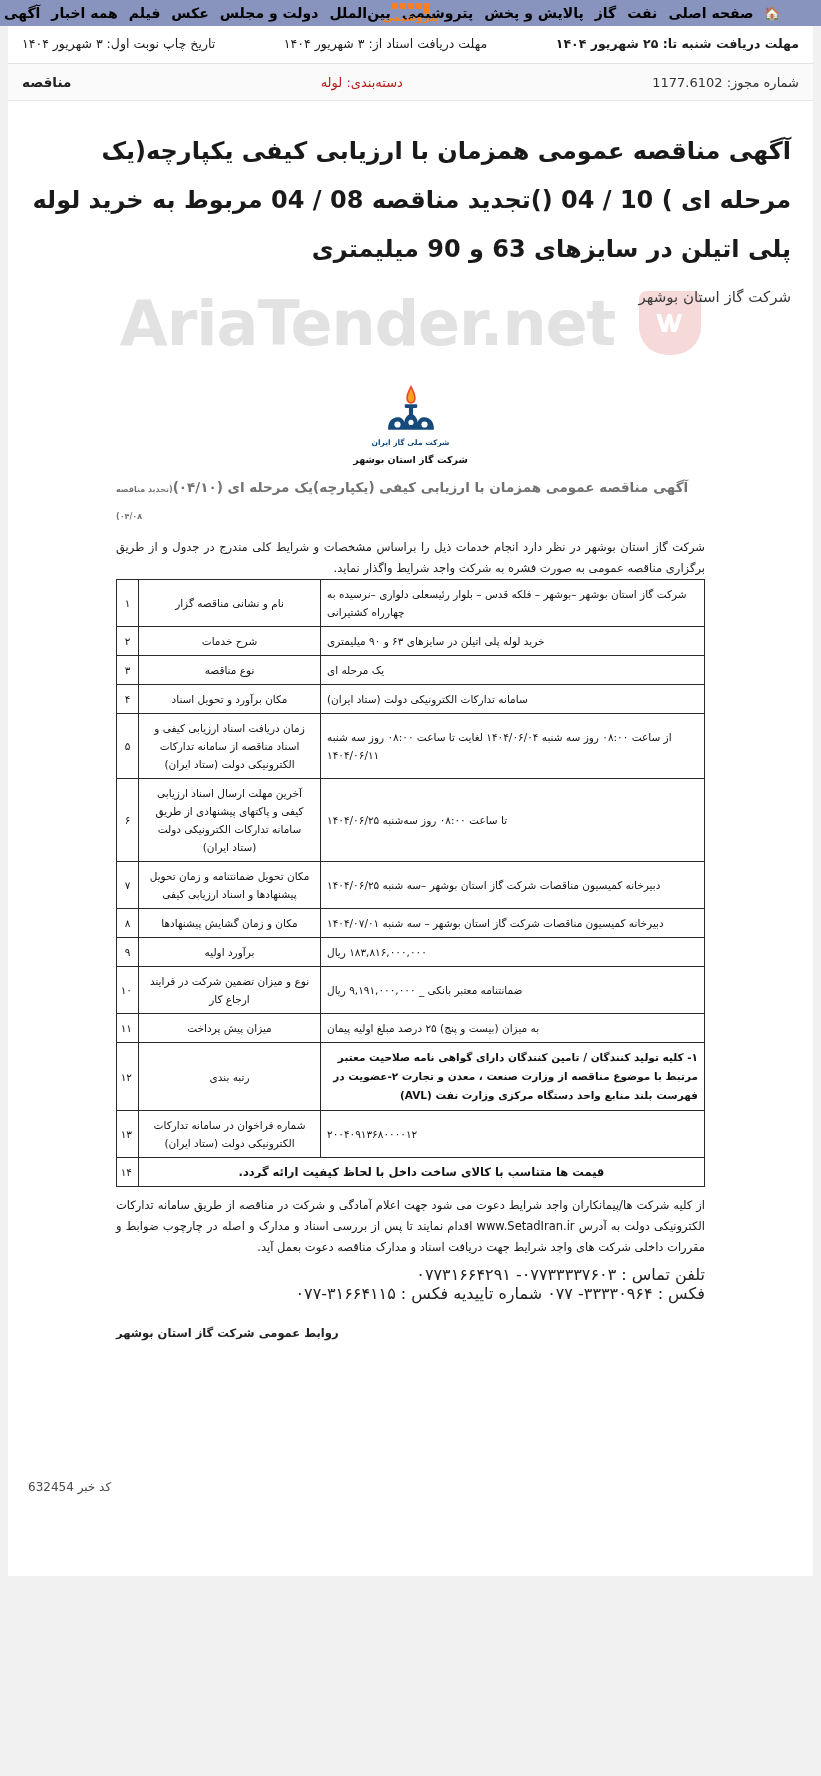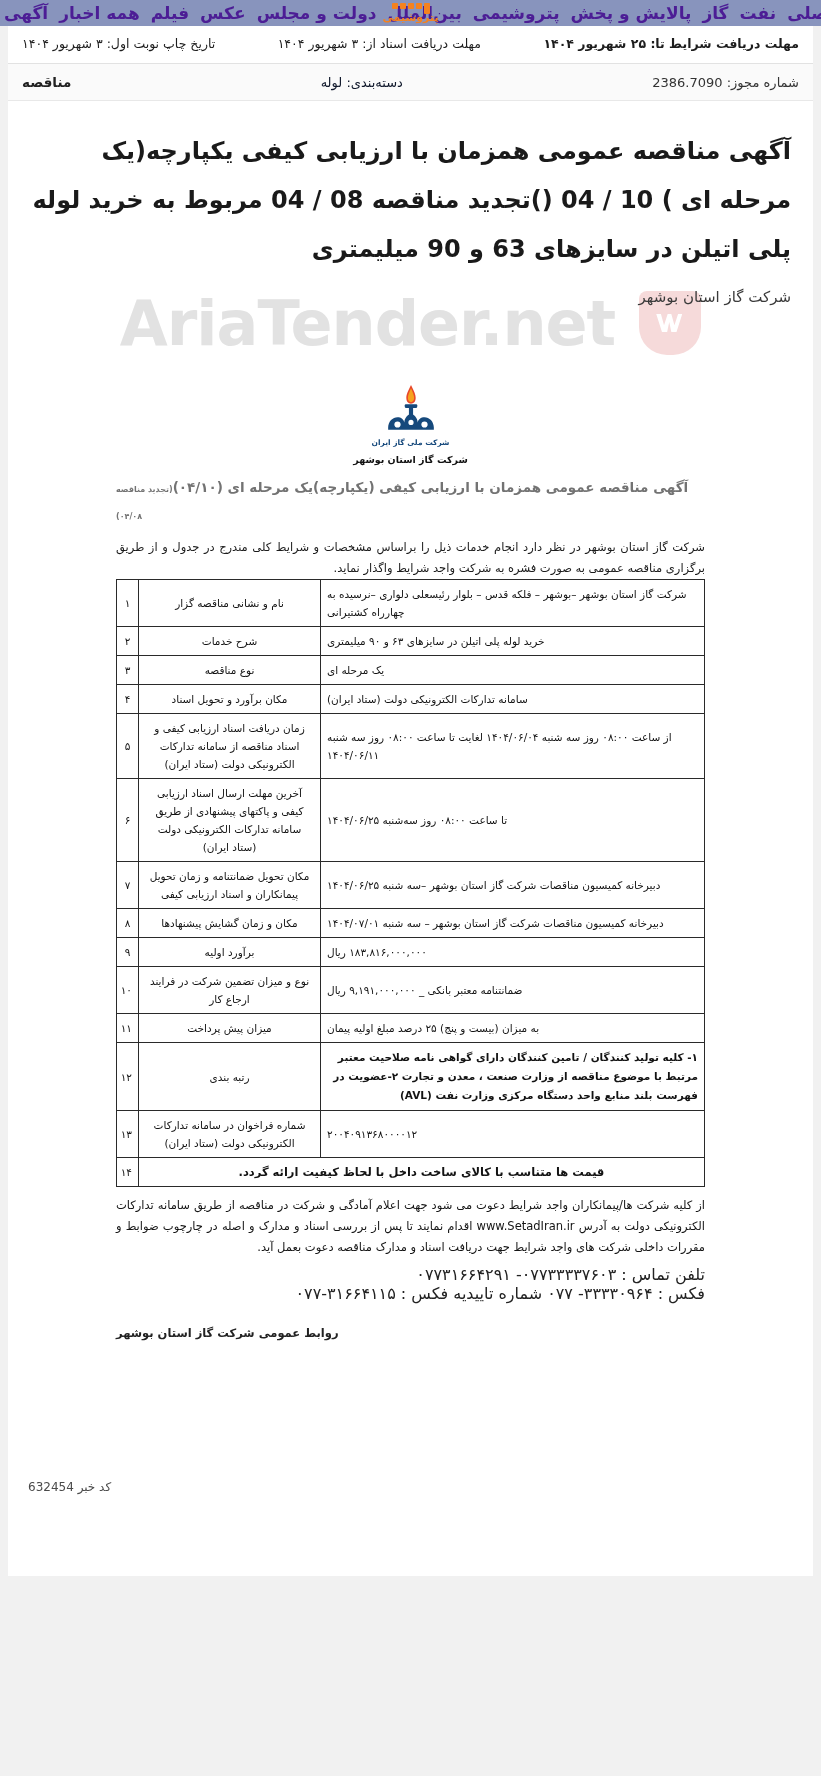--- a/index.html
+++ b/index.html
@@ -19,22 +19,22 @@
     background: #8894bd;
     display: flex;
     align-items: center;
     justify-content: flex-end;
     gap: 11px;
     padding: 0 7px 0 4px;
     overflow: hidden;
     position: relative;
   }
   .topnav a {
-    color: #4c1d95;
-    font-size: 17px;
+    color: #000000;
+    font-size: 14px;
     font-weight: 700;
     text-decoration: none;
     white-space: nowrap;
     line-height: 26px;
   }
   .home-icon {
     color: #f5a53a;
     font-size: 13px;
     margin-right: 2px;
   }
@@ -86,21 +86,21 @@
   .meta-bar2 {
     border-bottom: 1px solid #e8e8e8;
     background: #fafafa;
     padding: 10px 14px;
     display: flex;
     justify-content: space-between;
     align-items: center;
     font-size: 13px;
   }
   .meta-bar2 .cat-type { font-weight: 700; font-size: 13.5px; }
-  .meta-bar2 .cat-group { color: #0f172a; text-align: center; }
+  .meta-bar2 .cat-group { color: #b91c1c; text-align: center; }
   .meta-bar2 .cat-permit { color: #333; }
 
   
   .title-block {
     padding: 26px 22px 8px 22px;
     position: relative;
     z-index: 2;
   }
   h1.ad-title {
     margin: 0;
@@ -264,30 +264,30 @@
     </div>
     <div class="brandtext">پتروشیمی</div>
   </div>
 </div>
 
 <div class="sheet">
 
   <div class="meta-bar">
     <div class="row1">
       <div class="m meta-strong">
-        <span>مهلت دریافت شرایط تا:</span>
+        <span>مهلت دریافت شنبه تا:</span>
         <b>۲۵ شهریور ۱۴۰۴</b>
       </div>
       <div class="m">مهلت دریافت اسناد از: ۳ شهریور ۱۴۰۴</div>
       <div class="m">تاریخ چاپ نوبت اول: ۳ شهریور ۱۴۰۴</div>
     </div>
   </div>
 
   <div class="meta-bar2">
-    <div class="cat-permit">شماره مجوز: 2386.7090</div>
+    <div class="cat-permit">شماره مجوز: 1177.6102</div>
     <div class="cat-group">دسته‌بندی: لوله</div>
     <div class="cat-type">مناقصه</div>
   </div>
 
   <div class="title-block">
     <h1 class="ad-title">آگهی مناقصه عمومی همزمان با ارزیابی کیفی یکپارچه(یک مرحله ای ) 10 / 04 ()تجدید مناقصه 08 / 04 مربوط به خرید لوله پلی اتیلن در سایزهای 63 و 90 میلیمتری</h1>
     <div class="ad-sub">شرکت گاز استان بوشهر</div>
   </div>
 
   <div class="watermark">
@@ -345,21 +345,21 @@
           <td class="col-label">زمان دریافت اسناد ارزیابی کیفی و اسناد مناقصه از سامانه تدارکات الکترونیکی دولت (ستاد ایران)</td>
           <td class="col-no">۵</td>
         </tr>
         <tr>
           <td class="col-value">تا ساعت ۰۸:۰۰ روز سه‌شنبه ۱۴۰۴/۰۶/۲۵</td>
           <td class="col-label">آخرین مهلت ارسال اسناد ارزیابی کیفی و پاکتهای پیشنهادی از طریق سامانه تدارکات الکترونیکی دولت (ستاد ایران)</td>
           <td class="col-no">۶</td>
         </tr>
         <tr>
           <td class="col-value">دبیرخانه کمیسیون مناقصات شرکت گاز استان بوشهر –سه شنبه ۱۴۰۴/۰۶/۲۵</td>
-          <td class="col-label">مکان تحویل ضمانتنامه و زمان تحویل پیمانکاران و اسناد ارزیابی کیفی</td>
+          <td class="col-label">مکان تحویل ضمانتنامه و زمان تحویل پیشنهادها و اسناد ارزیابی کیفی</td>
           <td class="col-no">۷</td>
         </tr>
         <tr>
           <td class="col-value">دبیرخانه کمیسیون مناقصات شرکت گاز استان بوشهر – سه شنبه ۱۴۰۴/۰۷/۰۱</td>
           <td class="col-label">مکان و زمان گشایش پیشنهادها</td>
           <td class="col-no">۸</td>
         </tr>
         <tr>
           <td class="col-value">۱۸۳,۸۱۶,۰۰۰,۰۰۰ ریال</td>
           <td class="col-label">برآورد اولیه</td>

